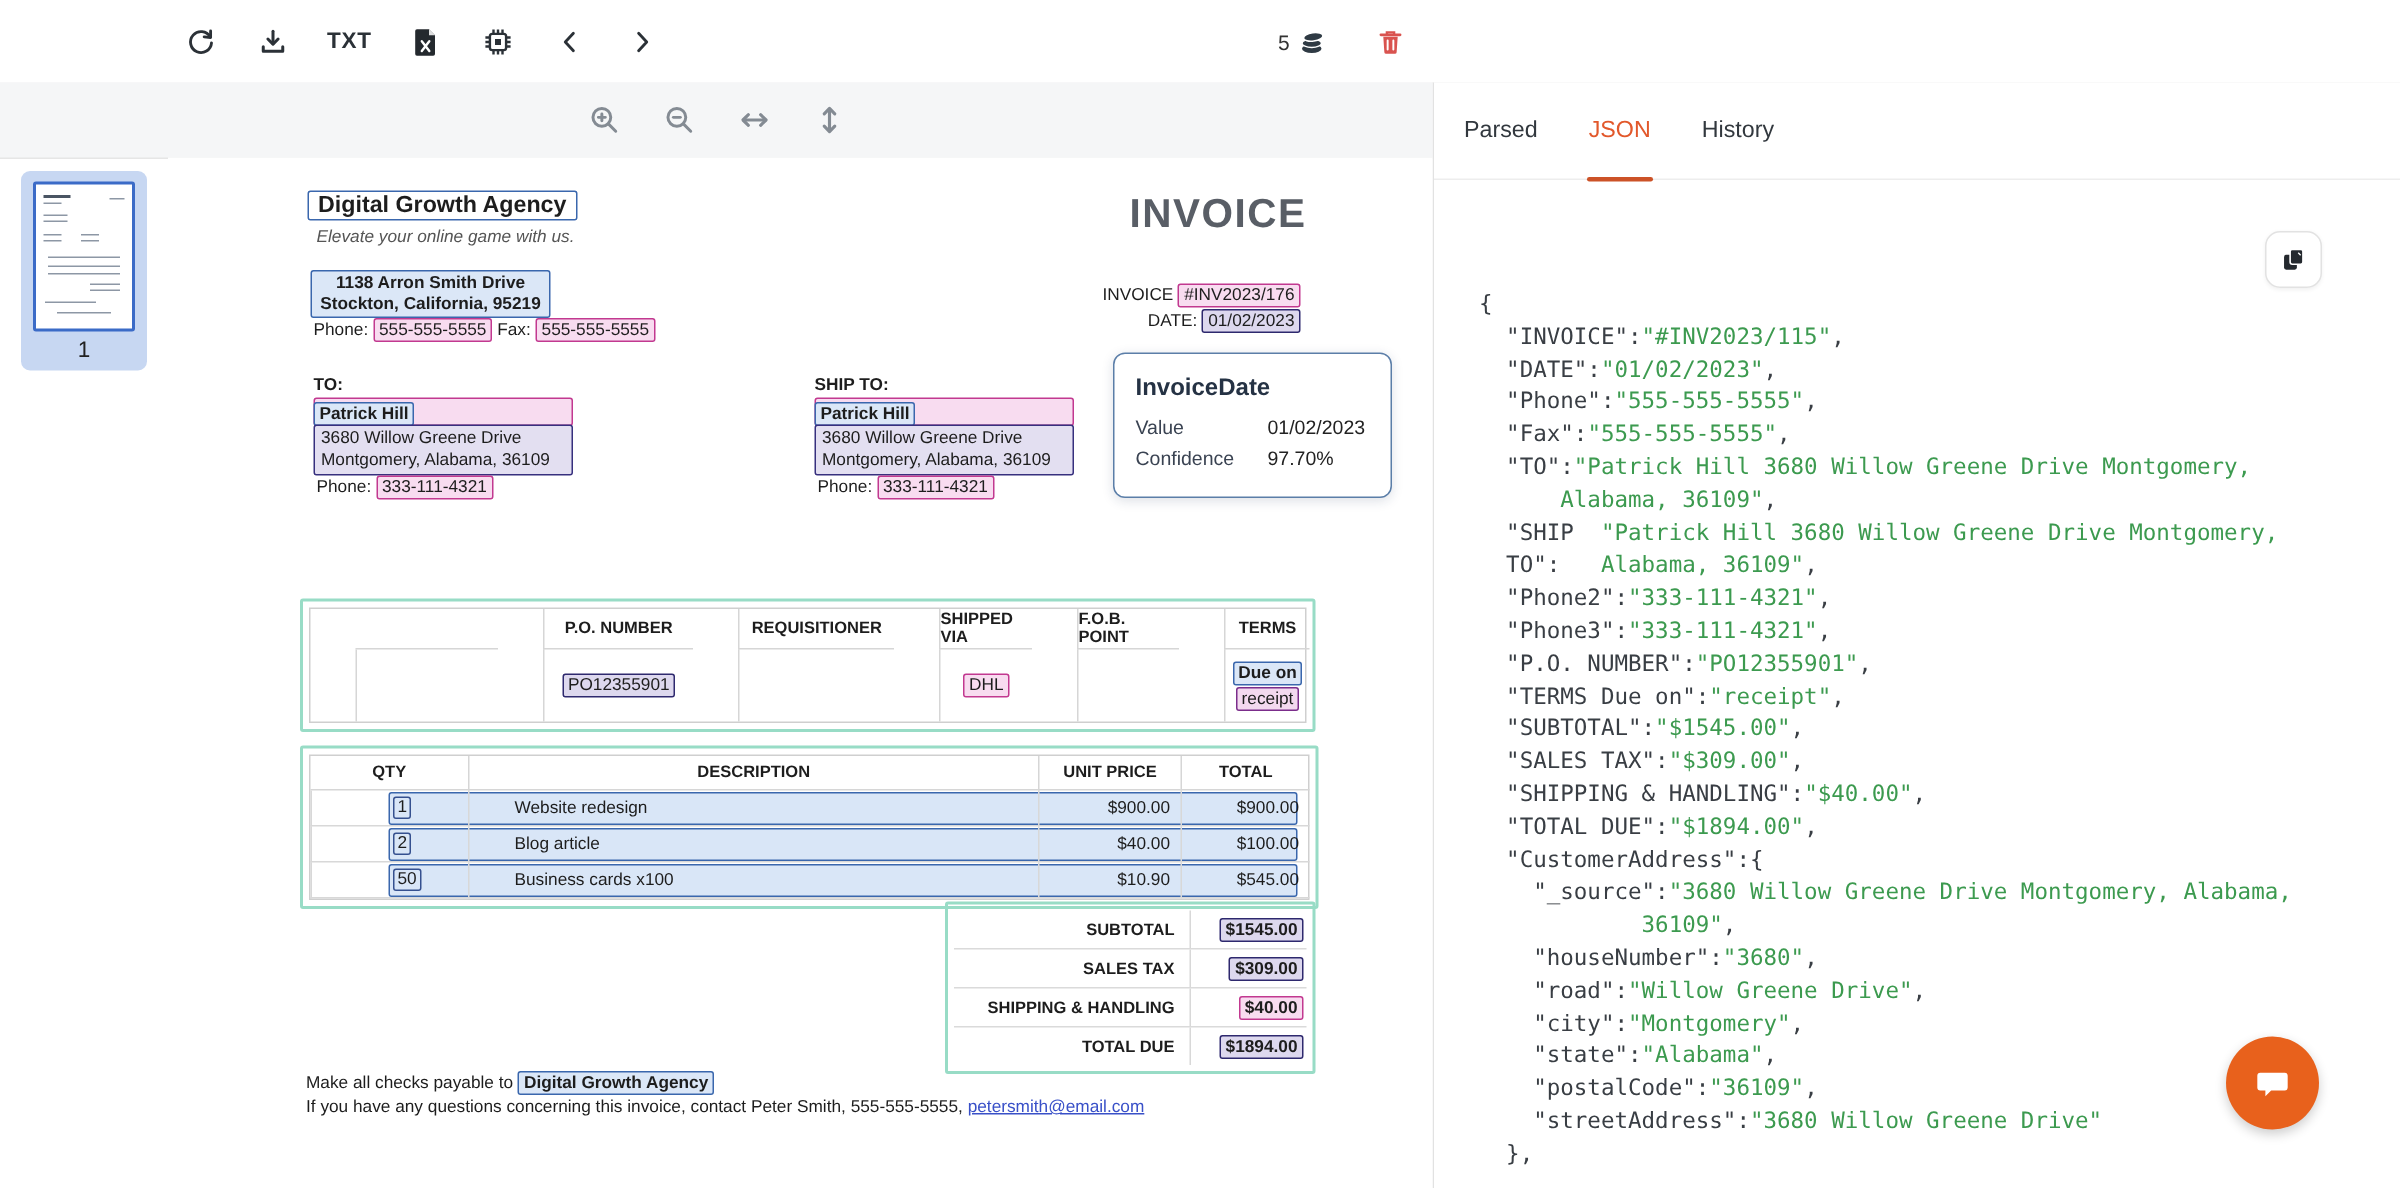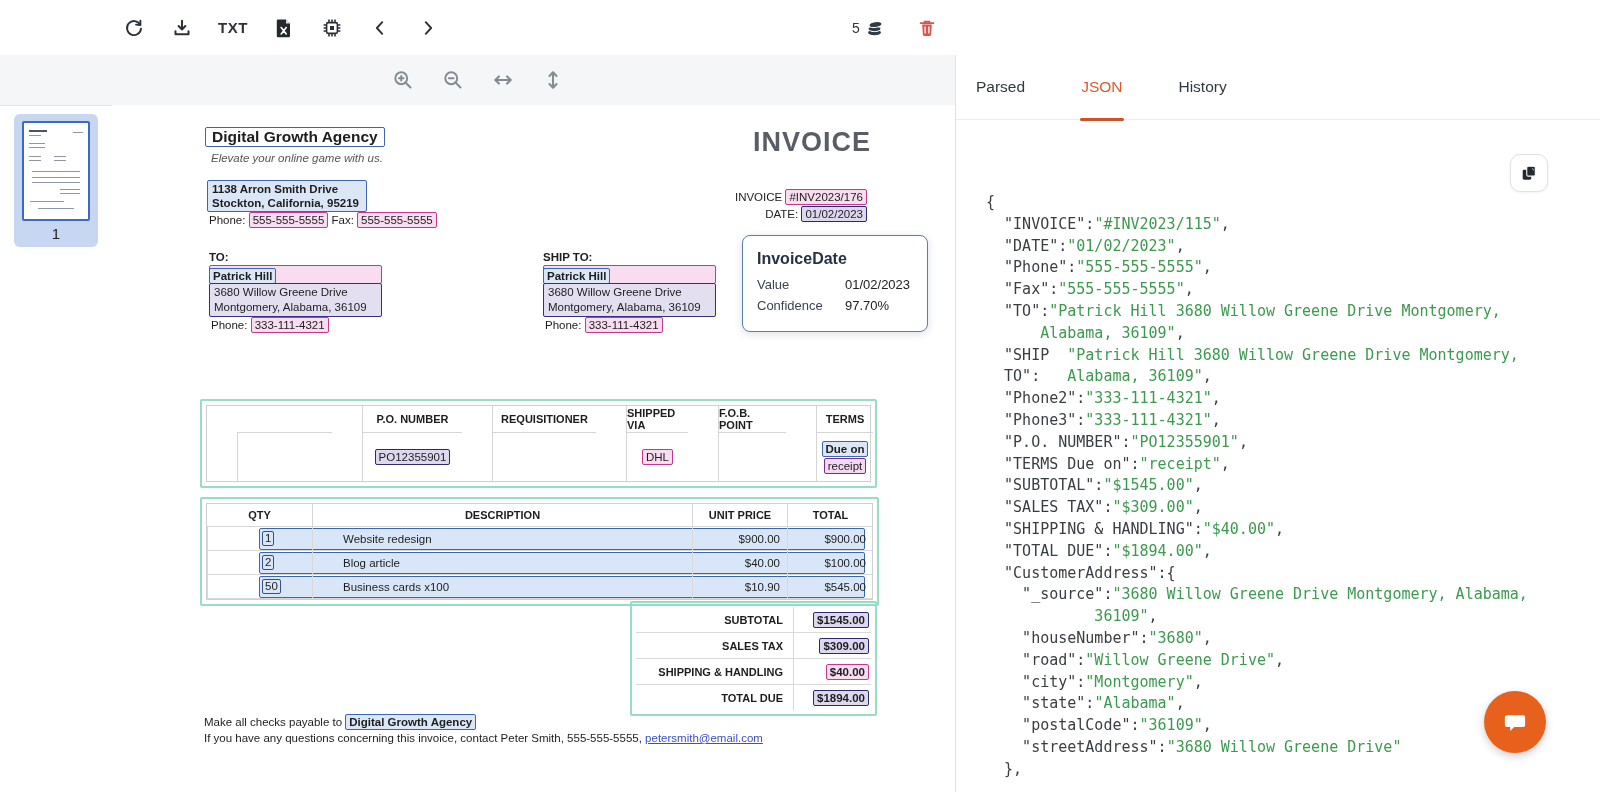--- a/index.html
+++ b/index.html
@@ -32,21 +32,21 @@
               border-radius:2px;position:relative;overflow:hidden;}
   .tp-line{position:absolute;background:#8d97a5;}
   .thumb-num{text-align:center;font-size:15px;color:#222;padding:4px 0 2px;}
 
   .doc-page{position:absolute;left:112px;top:50px;width:843px;height:687px;background:#fff;}
   .doc-page .abs{position:absolute;}
   .fs{font-size:11.5px;line-height:15px;}
 
   
   .chip{display:inline-block;border:1.4px solid;border-radius:2px;padding:0 3px;
-        font-size:11.5px;line-height:14px;}
+        font-size:11.5px;line-height:14px;text-align:center;}
   .chip-blue{border-color:#3a67ad;background:#dbe7f7;font-weight:bold;}
   .chip-blue-clear{border-color:#3a67ad;background:transparent;}
   .chip-navy{border-color:#2e296e;background:#ddd8ee;}
   .chip-pink{border-color:#c23990;background:#f8dcf0;}
   .chip-purple{border-color:#7b2d8b;background:#f3d9ef;}
 
   .company{font-size:15.5px;font-weight:700;padding:2px 6px;border-width:1.6px;}
   .tagline{font-style:italic;color:#555;font-size:11.5px;}
   .addr-chip{padding:1px 4px;}
   .inv-title{font-size:27px;font-weight:700;color:#595e66;letter-spacing:1px;}
@@ -102,21 +102,21 @@
   .tvalc{display:flex;align-items:center;justify-content:flex-end;border-left:1px solid #d8d8d8;
          padding-right:2px;}
   .tchip{font-weight:700;}
 
   .footer-line{font-size:11.5px;}
   .email-link{color:#3950c8;text-decoration:underline;}
 
   
   .panel{position:absolute;left:956px;top:55px;width:644px;height:737px;background:#fff;}
   .tabs{position:absolute;top:0;left:0;right:0;height:64px;display:flex;align-items:center;
-        gap:56px;padding-left:20px;border-bottom:1px solid #ededed;}
+        gap:34px;padding-left:20px;border-bottom:1px solid #ededed;}
   .tab{font-size:15.5px;color:#32383e;font-weight:500;position:relative;height:64px;
        display:flex;align-items:center;}
   .tab.active{color:#e2582b;}
   .tab.active::after{content:"";position:absolute;left:50%;transform:translateX(-50%);bottom:-2px;
        width:44px;height:3px;background:#cc5227;border-radius:2px;}
   .copy-btn{position:absolute;top:99px;right:52px;width:38px;height:38px;border:1px solid #e2e2e2;
        border-radius:10px;background:#fff;box-shadow:0 1px 3px rgba(0,0,0,.06);
        display:flex;align-items:center;justify-content:center;color:#24292e;}
   .code{position:absolute;left:30px;top:137px;right:0;bottom:0;overflow:hidden;
         font-family:"DejaVu Sans Mono",monospace;font-size:15px;}

